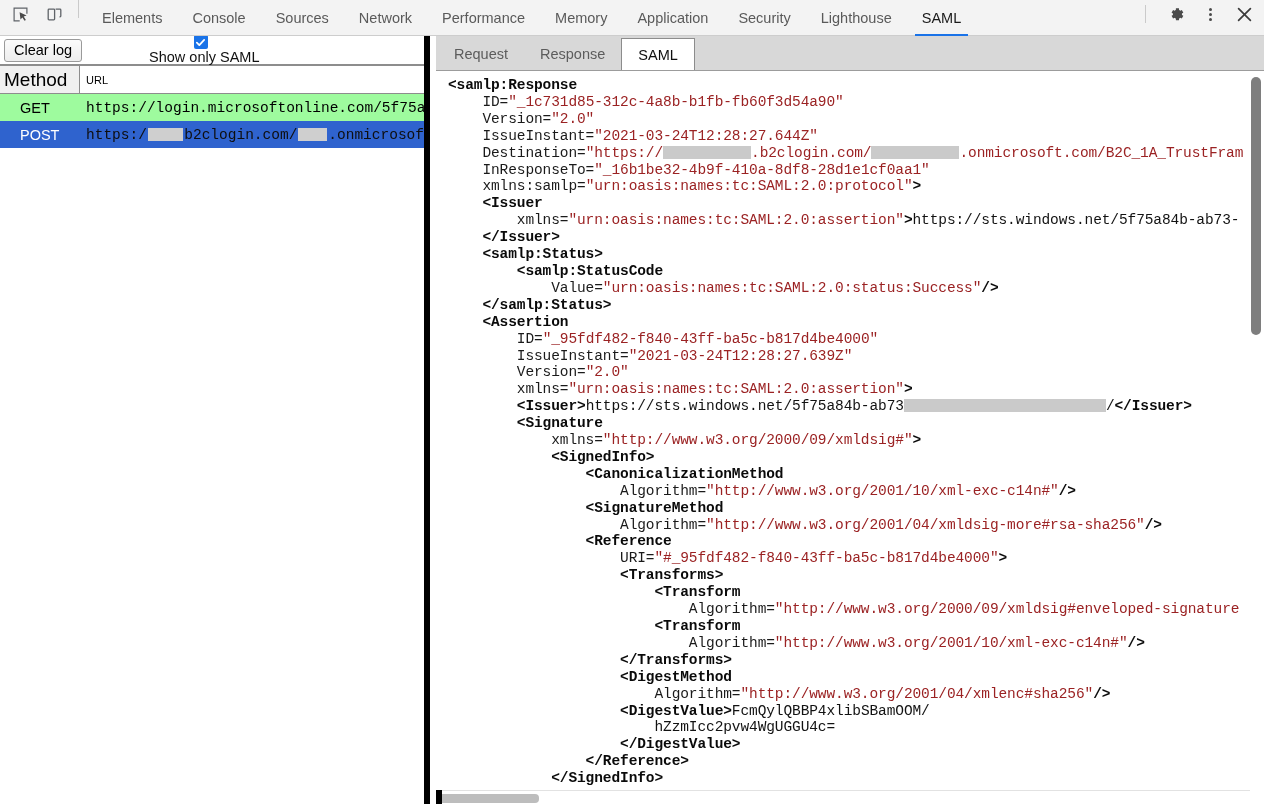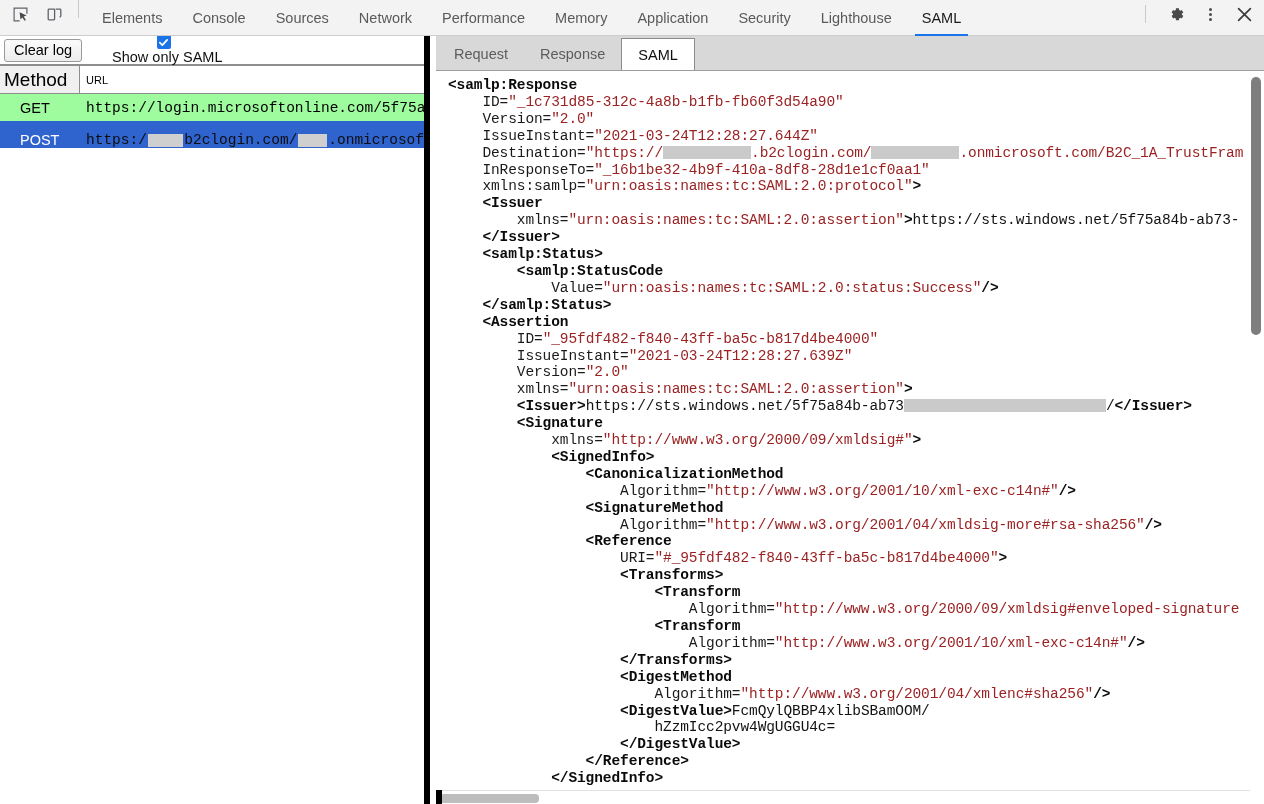--- a/index.html
+++ b/index.html
@@ -58,20 +58,21 @@
     background: #ffffff;
     border-right: 6px solid #000000;
     overflow: hidden;
   }
   .left-toolbar {
     height: 30px;
     display: flex; align-items: center;
     padding: 0 4px;
     background: #ffffff;
     border-bottom: 2px solid #8d8d8d;
+    gap: 37px;
   }
   .clear-log-btn {
     font-family: "Liberation Sans", sans-serif;
     font-size: 14.5px;
     color: #000;
     background: linear-gradient(#fbfbfb, #ededed);
     border: 1px solid #9a9a9a;
     border-radius: 3px;
     padding: 2px 9px 3px 9px;
     line-height: 16px;
@@ -124,21 +125,21 @@
   .req-row .cell-url {
     flex: 1 1 auto;
     display: flex; align-items: center;
     padding-left: 6px;
     font-size: 14.5px;
     white-space: nowrap;
     overflow: hidden;
     font-family: Liberation Mono, monospace;
   }
   .req-row.row-get { background: #9efb9e; color: #000; }
-  .req-row.row-post { background: #2f63ce; color: #ffffff; align-items: flex-end; }
+  .req-row.row-post { background: #2f63ce; color: #ffffff; }
   .req-row.row-post .cell-url { color: #0e0e0e; }
   .redact {
     display: inline-block;
     background: #cfcfcf;
     height: 13px;
     vertical-align: middle;
     margin: 0 1px;
   }
 
   

